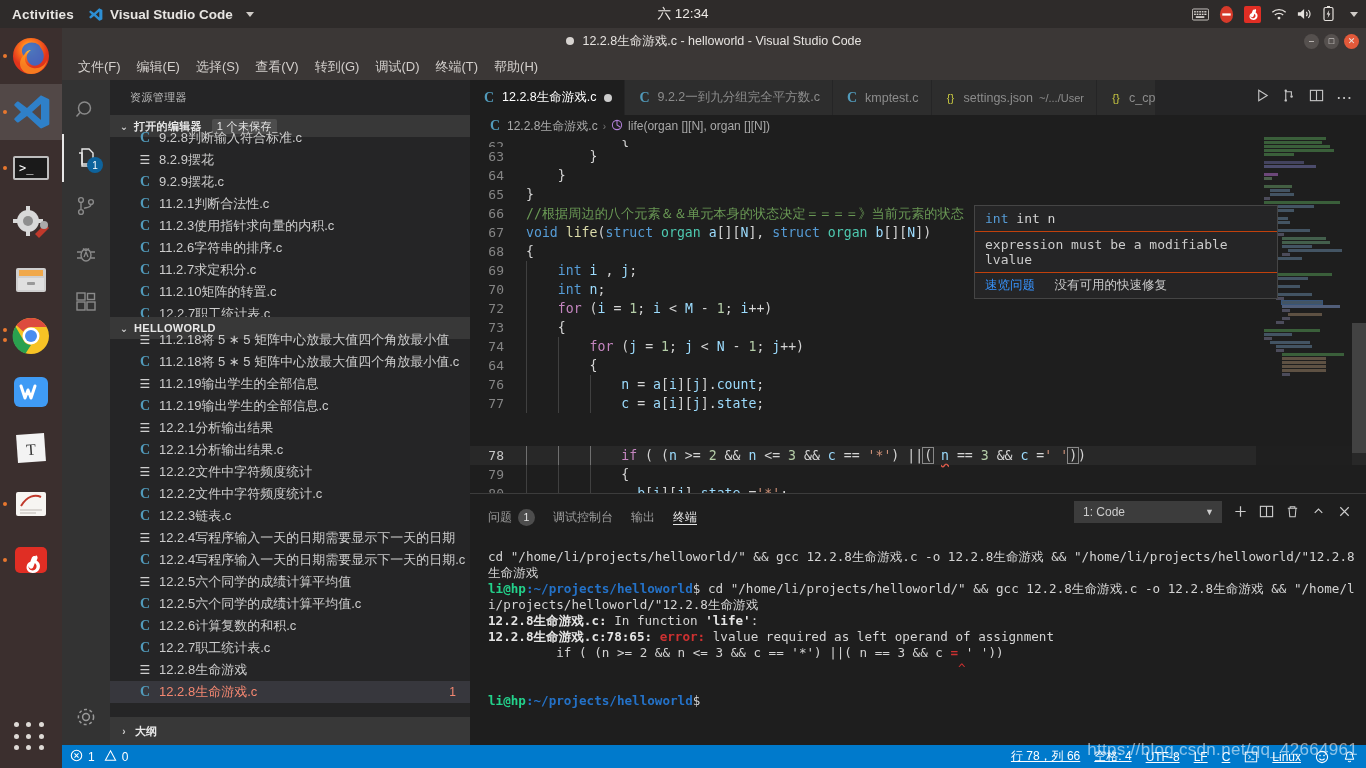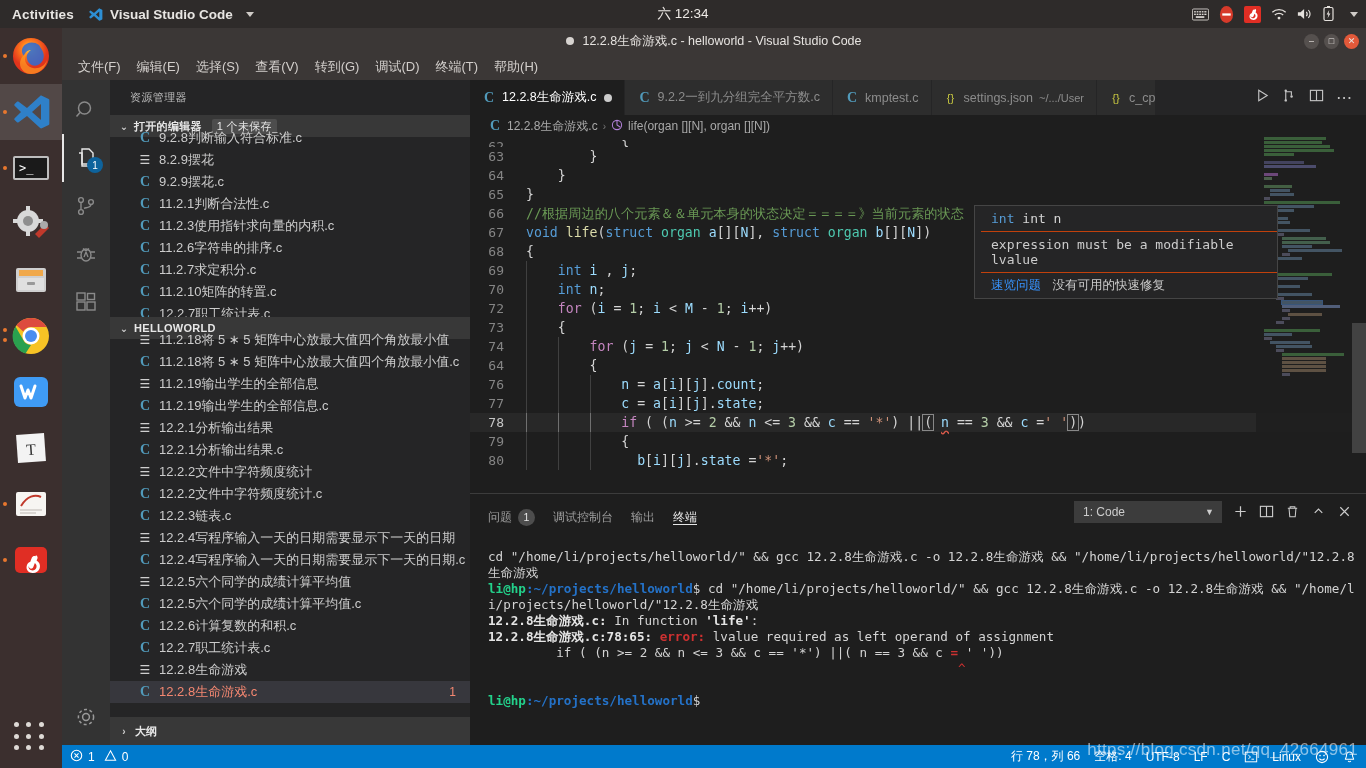--- a/index.html
+++ b/index.html
@@ -153,21 +153,21 @@
   }
   .bc-sep { color: #7a7a7a; font-size: 10px; }
 
   .editorwrap { flex: 1; position: relative; overflow: hidden; background: #1e1e1e; }
   .codearea {
     position: absolute; inset: 0;
     font-family: "DejaVu Sans Mono", "Liberation Mono", monospace;
     font-size: 13.2px; line-height: 19px;
   }
   .cline { display: flex; height: 19px; white-space: pre; }
-  .cline.cur { background: #282828; }
+  .cline.cur { background: #282828; margin-top: 33px; }
   .lnum {
     width: 56px; flex: 0 0 56px; text-align: right; padding-right: 22px;
     color: #858585; font-size: 13px;
   }
   .cline.cur .lnum { color: #c6c6c6; }
   .ctext { position: relative; }
   .kw { color: #569cd6; }
   .ctl { color: #c586c0; }
   .typ { color: #4ec9b0; }
   .fn { color: #dcdcaa; }
@@ -189,21 +189,21 @@
   .scroll-thumb { position: absolute; right: 0; width: 14px; background: #424242; }
 
   .hover {
     position: absolute; background: #252526; border: 1px solid #454545;
     color: #cccccc; font-size: 13px; z-index: 20;
     font-family: "DejaVu Sans Mono", "Liberation Mono", monospace;
   }
   .hover .hrow { padding: 5px 10px; }
   .hover .hsep { border-top: 1px solid #c2410c; }
   .hover .hfix { font-family: "Liberation Sans", sans-serif; font-size: 12.5px; padding: 4px 10px; }
-  .hover .link { color: #3794ff; margin-right: 8px; cursor: pointer; }
+  .hover .link { color: #3794ff; margin-right: 16px; cursor: pointer; }
 
   
   .panel { height: 252px; background: #1e1e1e; border-top: 1px solid #3c3c3c; display: flex; flex-direction: column; }
   .panel-head { height: 35px; display: flex; align-items: center; padding-left: 18px; gap: 18px; position: relative; }
   .p-tab { font-size: 12px; color: #9d9d9d; display: flex; align-items: center; gap: 6px; position: relative; height: 35px; padding-top: 11px;}
   .p-tab.active { color: #e7e7e7; }
   .p-tab.active::after { content:""; position: absolute; left: 0; bottom: 4px; width: 100%; height: 1px; background: #e7e7e7; }
   .p-badge {
     background: #4d4d4d; color: #e7e7e7; border-radius: 9px;
     min-width: 17px; height: 17px; font-size: 10.5px;
@@ -229,21 +229,21 @@
   .t-bold { color: #e5e5e5; font-weight: bold; }
   .t-err { color: #cd3131; font-weight: bold; }
   .t-caret { color: #cd3131; }
 
   
   .statusbar {
     height: 23px; background: #007acc; color: #ffffff;
     display: flex; align-items: center; font-size: 12px; position: relative;
   }
   .sb-left { display: flex; align-items: center; gap: 5px; padding-left: 8px; }
-  .sb-right { position: absolute; right: 0; display: flex; align-items: center; gap: 14px; padding-right: 10px; }
+  .sb-right { position: absolute; right: 0; display: flex; align-items: center; gap: 14px; padding-right: 10px; text-decoration: underline; }
   .sb-item { display: flex; align-items: center; gap: 4px; white-space: nowrap; }
 
   .watermark {
     position: absolute; right: 8px; bottom: 8px;
     font-size: 17px; color: rgba(255,255,255,0.55);
     font-family: "Liberation Sans", sans-serif; z-index: 60; white-space: nowrap;
     letter-spacing: .3px;
   }
 </style>
 </head>
@@ -830,21 +830,21 @@
             <div class="mm-line" style="width:44px;background:#6a5a4a;margin-left:26px"></div>
             <div class="mm-line" style="width:44px;background:#6a5a4a;margin-left:26px"></div>
             <div class="mm-line" style="width:44px;background:#6a5a4a;margin-left:26px"></div>
             <div class="mm-line" style="width:44px;background:#6a5a4a;margin-left:26px"></div>
             <div class="mm-line" style="width:8px;background:#556;margin-left:26px"></div>
           </div>
           <div class="scrollbar-v">
             <div class="scroll-thumb" style="top:186px;height:130px"></div>
           </div>
 
-          <div class="hover" style="left:504px; top:68px; width:304px;padding-left:6px;">
+          <div class="hover" style="left:504px; top:68px; width:304px;">
             <div class="hrow"><span class="kw">int</span> <span class="pl">int n</span></div>
             <div class="hrow hsep">expression must be a modifiable lvalue</div>
             <div class="hfix hsep">
               <span class="link">速览问题</span>
               <span>没有可用的快速修复</span>
             </div>
           </div>
         </div>
 
         <div class="panel">

